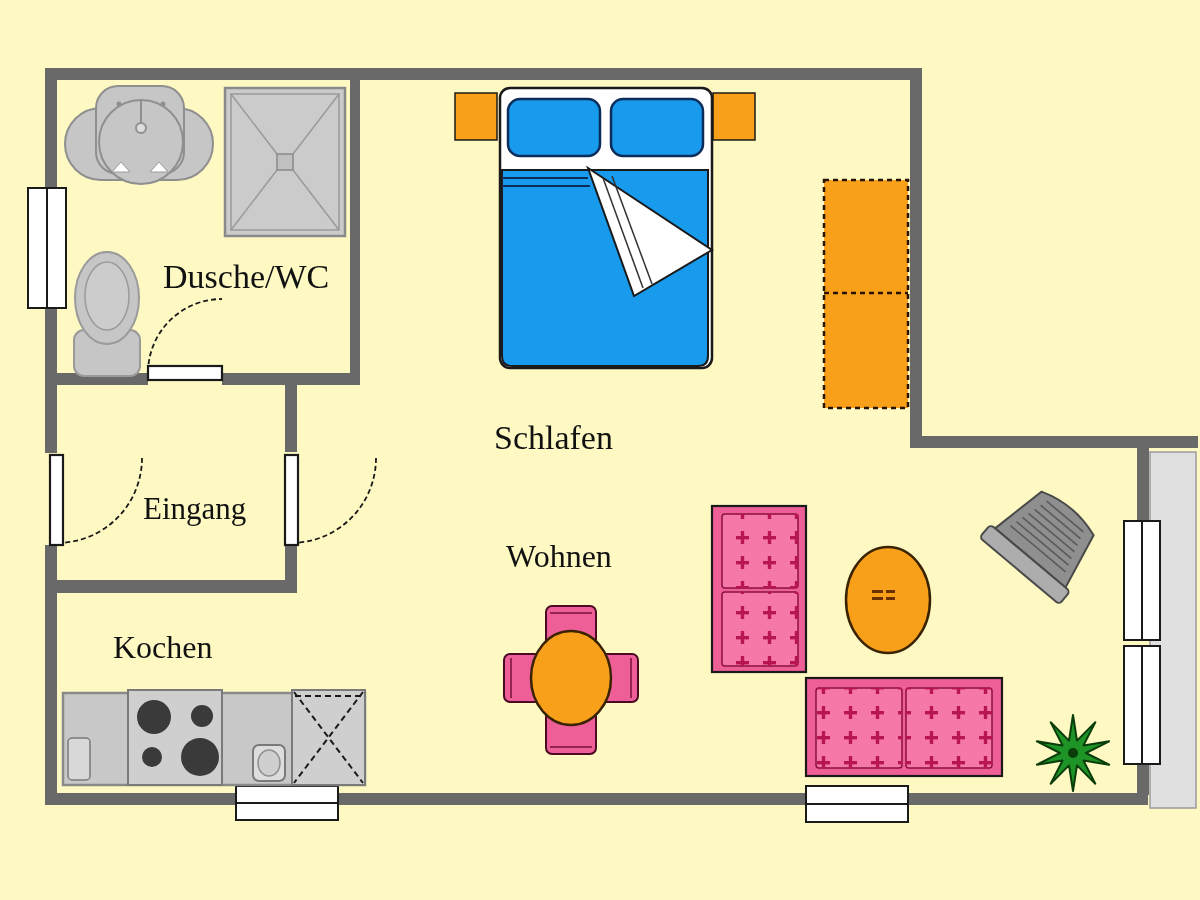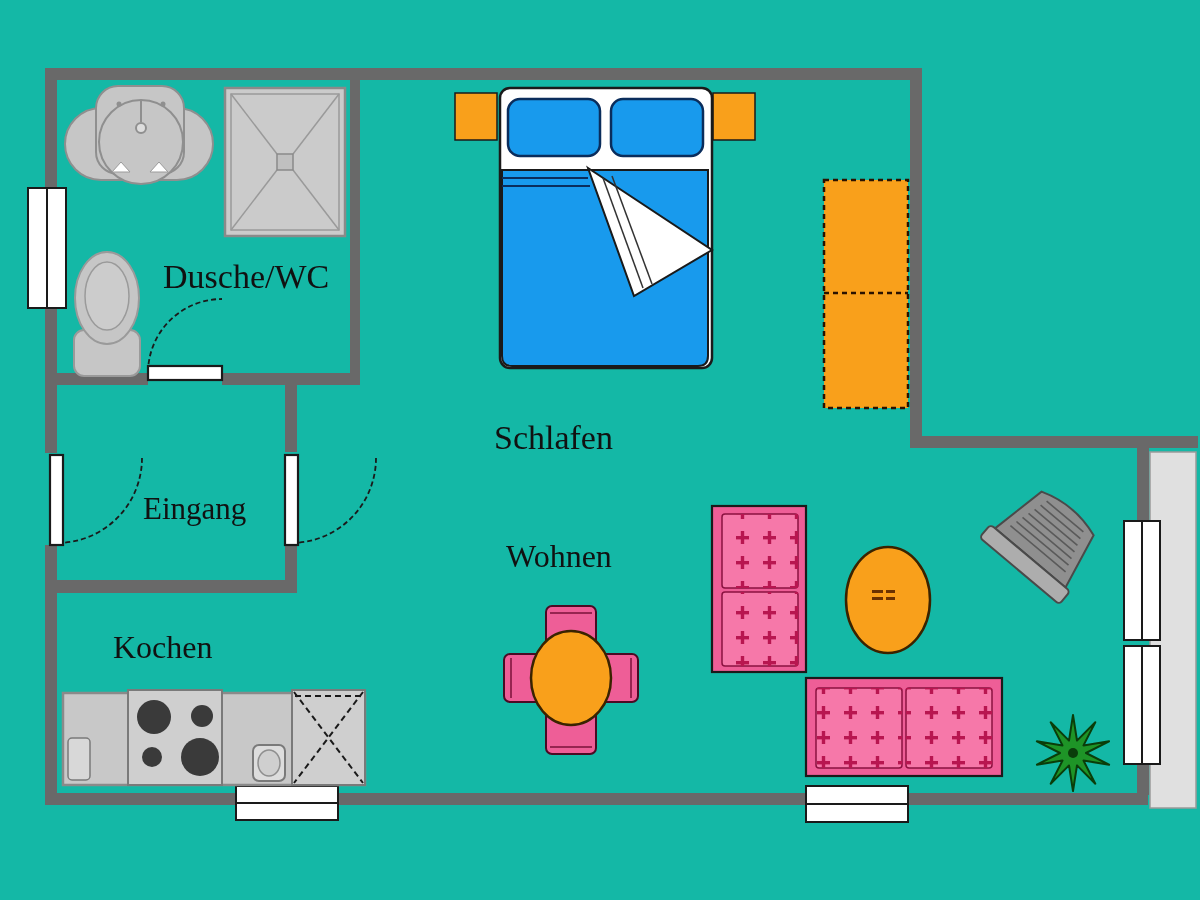--- a/index.html
+++ b/index.html
@@ -1,16 +1,16 @@
 <!DOCTYPE html>
 <html><head>
 <meta charset="utf-8">
 <style>
   html,body{margin:0;padding:0;background:#ffffff;}
-  #stage{position:relative;width:1200px;height:900px;background:#14b8a6;overflow:hidden;
+  #stage{position:relative;width:1200px;height:900px;background:#fef9c3;overflow:hidden;
          font-family:"Liberation Serif","DejaVu Serif",serif;text-align:center;}
   svg{position:absolute;left:0;top:0;}
   text.room-label{fill:#111111;font-family:"Liberation Serif","DejaVu Serif",serif;}
 </style>
 </head>
 <body>
 
 <div id="stage">
 <svg width="1200" height="900" viewBox="0 0 1200 900">
   <defs>

